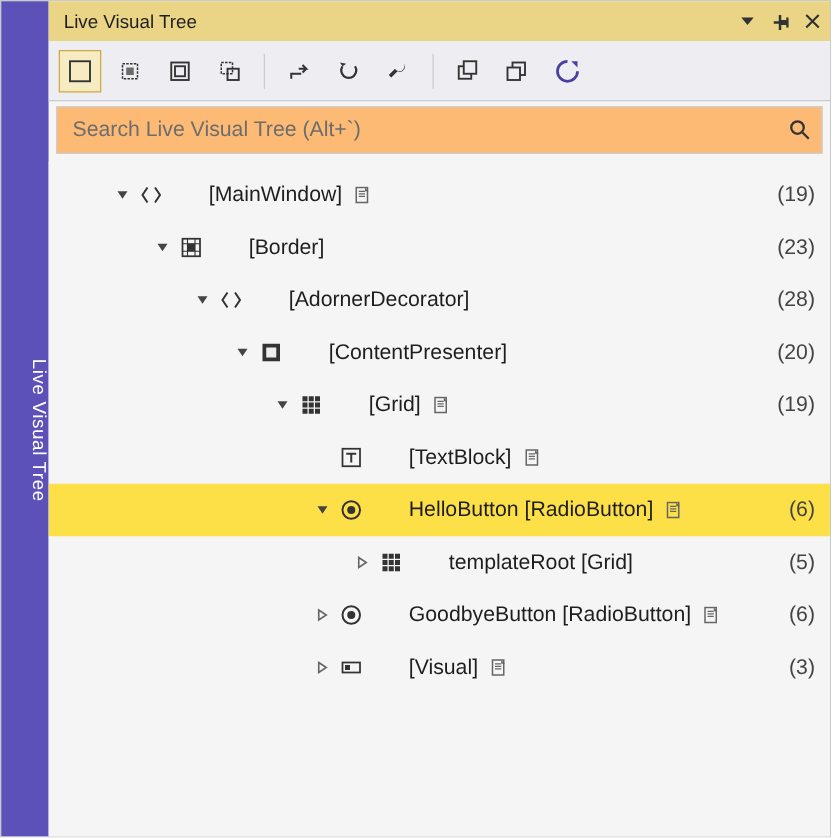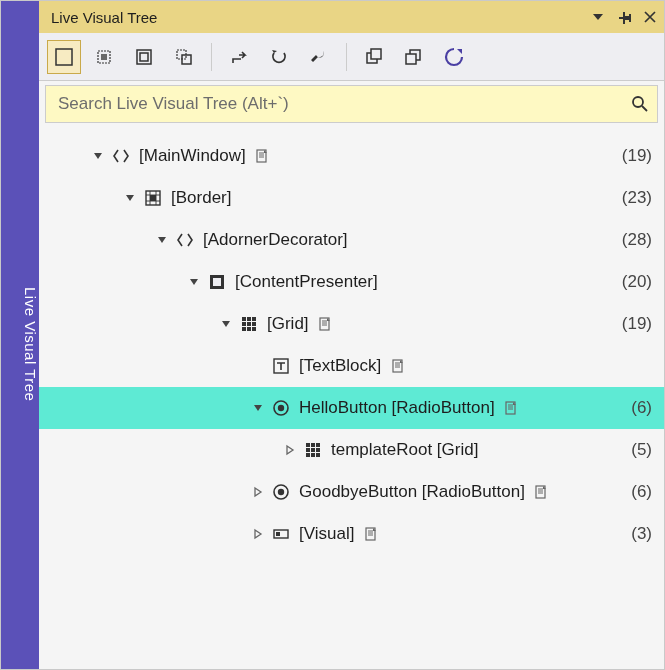--- a/index.html
+++ b/index.html
@@ -51,46 +51,46 @@
     border: 1px solid transparent;
     color: #333;
     cursor:pointer;
   }
   .tb-btn.active { border: 1px solid #c9a94a; background: #f7ebc2; }
   .tb-sep { width: 1px; height: 28px; background: #ccc; margin: 0 4px; }
 
   .searchbar {
     height: 38px;
     margin: 4px 6px 6px 6px;
-    background: #fef9c3;
+    background: #fdba74;
     border: 1px solid #ccc;
     display: flex;
     align-items: center;
     padding: 0 6px 0 10px;
   }
   .searchbar input {
     flex:1; border:none; outline:none; font-size: 17px; color:#555; background:transparent;
   }
   .searchbar input::placeholder { color:#6d6d6d; }
   .search-icon { width:22px; height:22px; display:flex; align-items:center; justify-content:center; color:#333; }
 
   .tree { flex:1; background:#f5f5f5; overflow:auto; padding-top:6px; }
   .row {
     display:flex; align-items:center;
     height:42px;
     padding-right: 12px;
     font-size: 17px;
     color:#1e1e1e;
     white-space: nowrap;
   }
-  .row.selected { background:#5eead4;text-align:center; }
+  .row.selected { background:#fde047;text-align:center; }
   .arrow { width:18px; height:18px; display:flex; align-items:center; justify-content:center; margin-right:4px; color:#555; flex-shrink:0; }
   .arrow.none { visibility:hidden; }
   .typicon { width:20px; height:20px; display:flex; align-items:center; justify-content:center; margin-right:8px; flex-shrink:0; color:#333; }
-  .label { flex: 0 1 auto; }
+  .label { flex: 0 1 auto; margin-left: 28px; }
   .srcicon { width:18px; height:18px; margin-left:8px; color:#666; display:flex; align-items:center; justify-content:center; flex-shrink:0; }
   .spacer { flex:1; }
   .count { color:#444; font-size:17px; padding-left:8px; }
 
   .indent { display:inline-block; flex-shrink:0; }
 
   svg { display:block; }
 </style>
 </head>
 <body>

